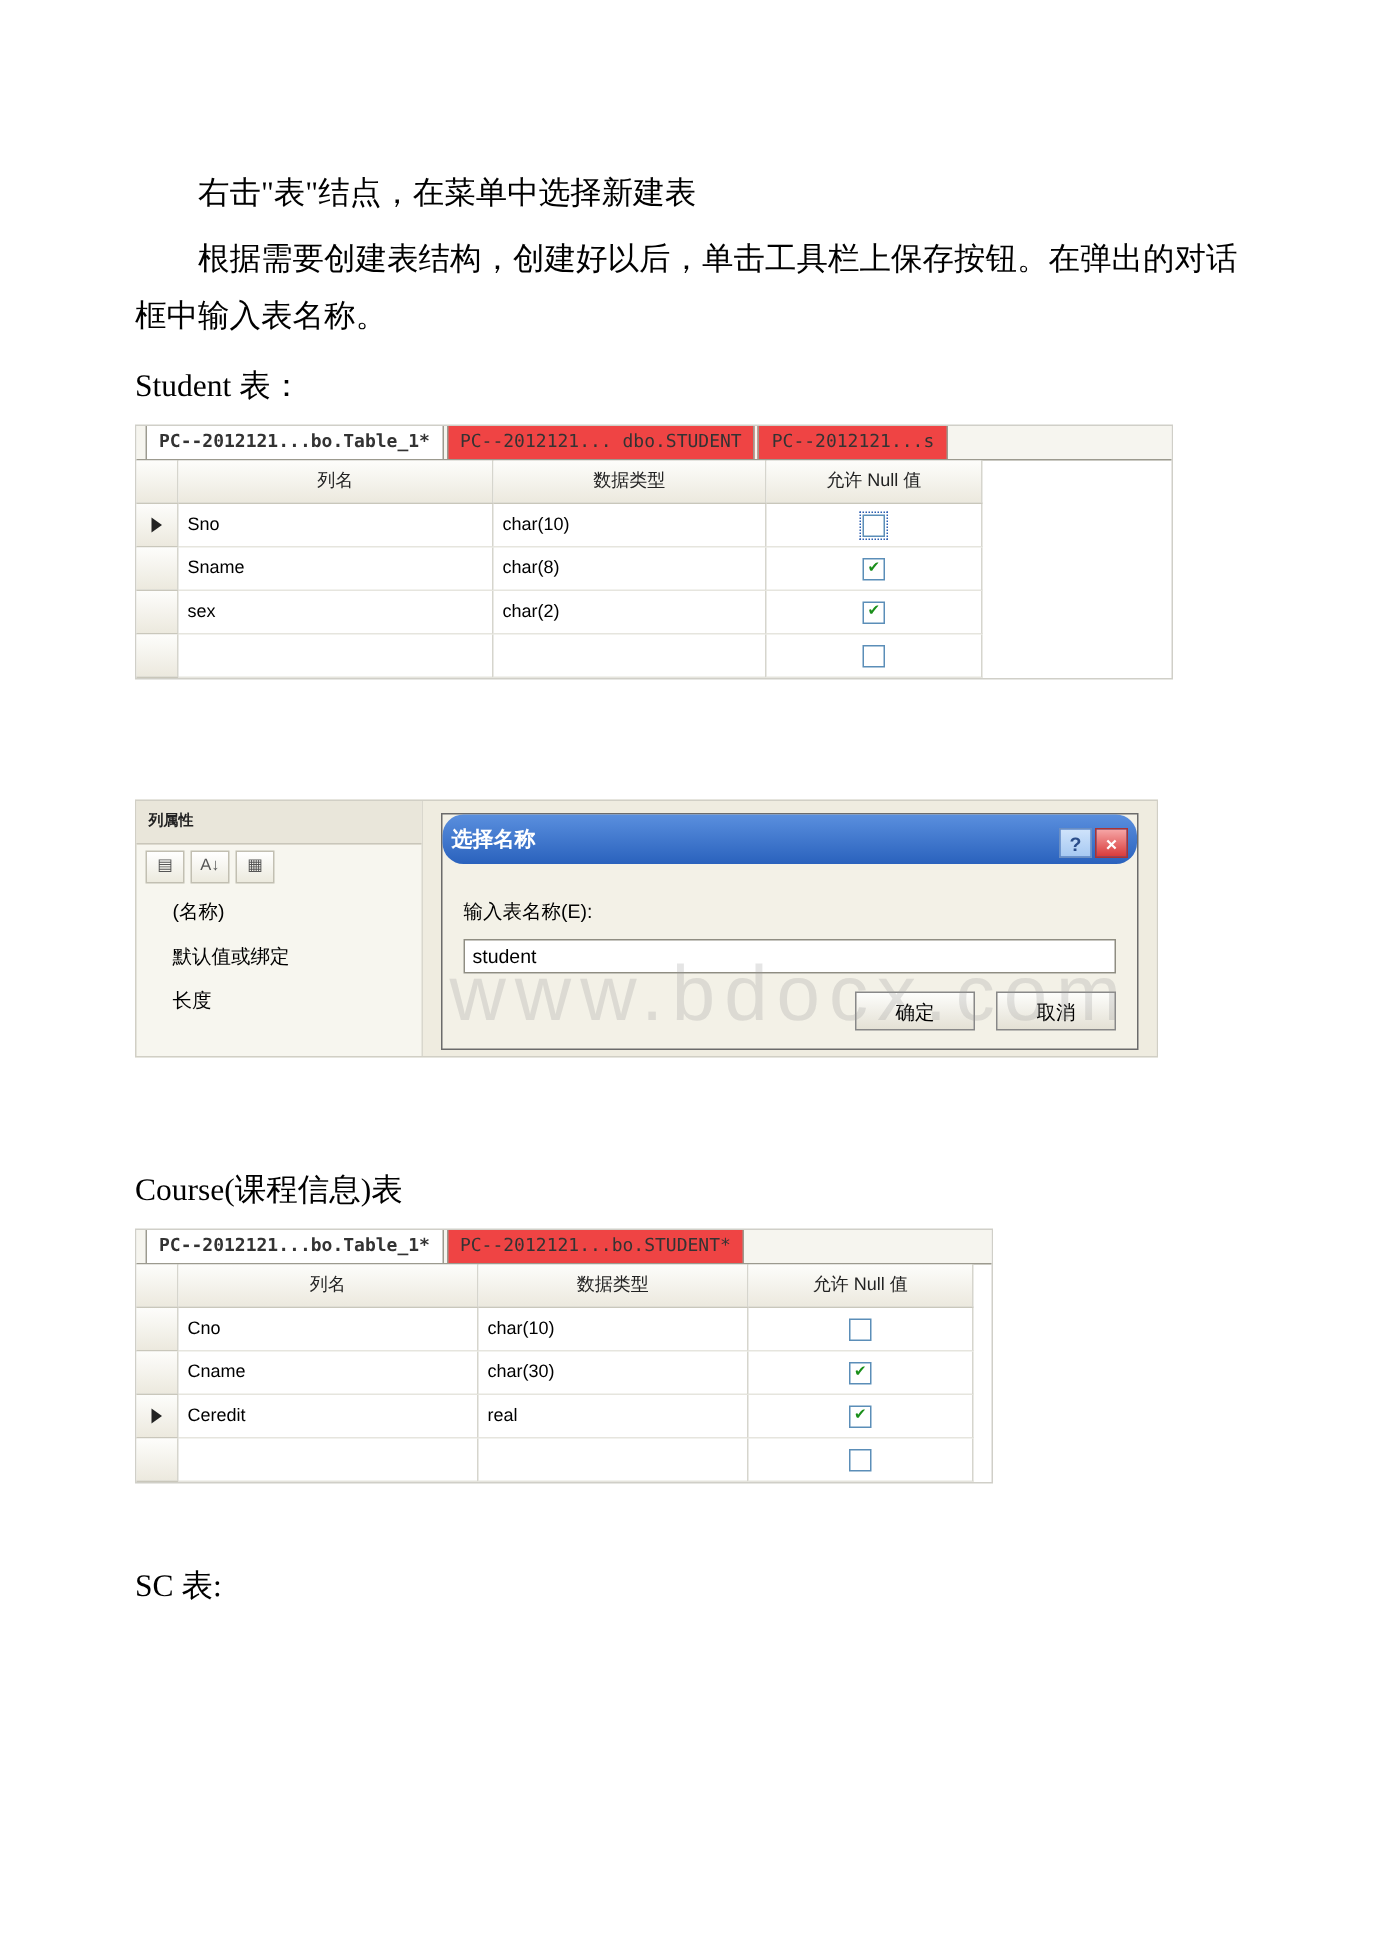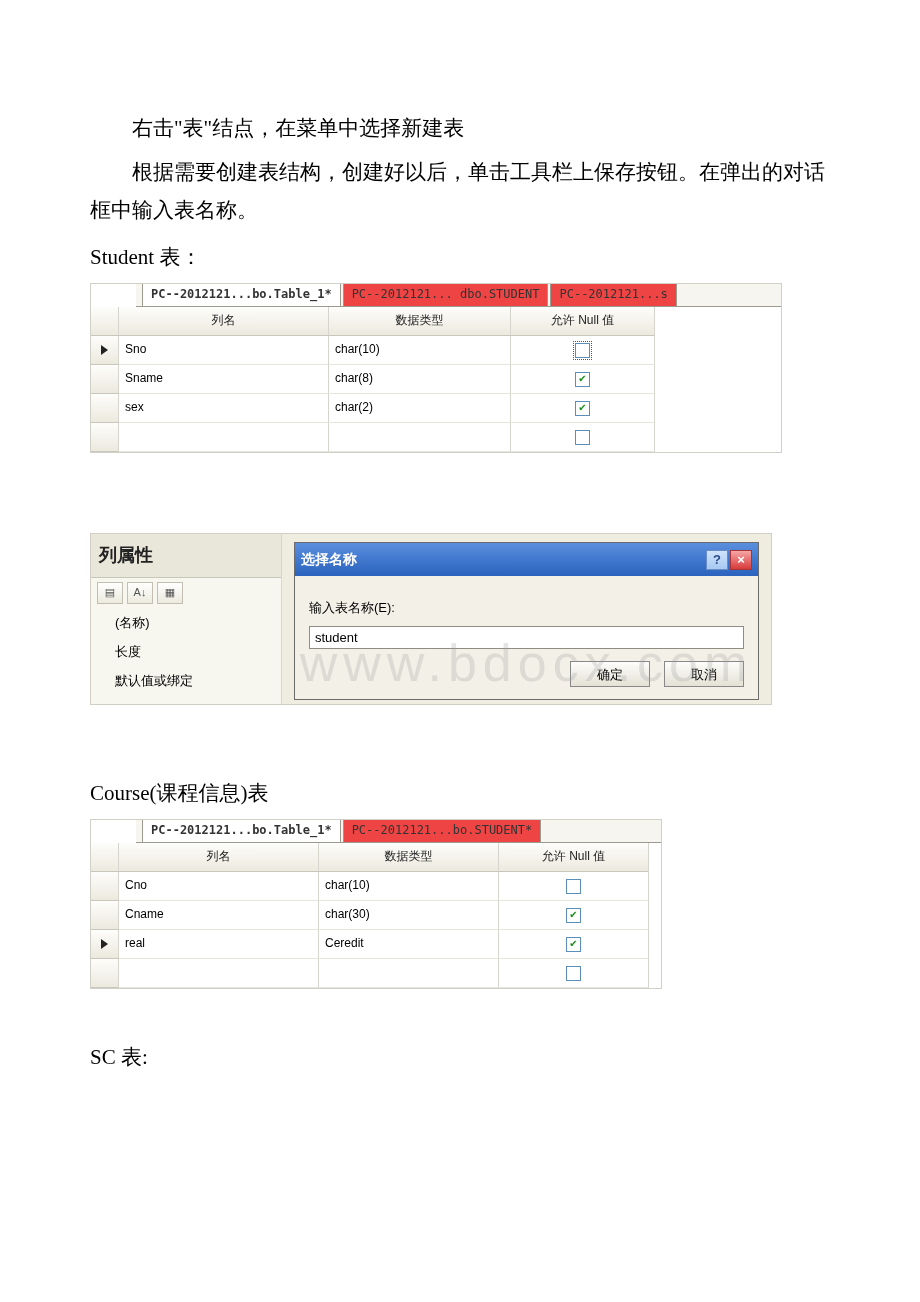--- a/index.html
+++ b/index.html
@@ -46,21 +46,20 @@
   .tab-strip {
     display: flex;
     align-items: flex-end;
     background: #f6f5ef;
     height: 22px;
     border-bottom: 1px solid #9c9a8f;
     padding-left: 6px;
     gap: 2px;
     white-space: nowrap;
     overflow: hidden;
-    margin-left: 45px;
   }
   .tab {
     border: 1px solid #9c9a8f;
     border-bottom: none;
     background: #ef4444;
     padding: 2px 8px 2px 8px;
     font-family: "SimSun", monospace;
     font-size: 12px;
     color: #333;
     position: relative;
@@ -140,21 +139,21 @@
   .prop-pane {
     width: 190px;
     border-right: 1px solid #d9d7cd;
   }
   .prop-title {
     background: #e9e6da;
     border-bottom: 1px solid #c9c6ba;
     padding: 5px 8px;
     font-weight: bold;
     font-family: "SimSun", sans-serif;
-    font-size: 18px;
+    font-size: 10px;
     color: #222;
   }
   .prop-toolbar {
     display: flex;
     gap: 4px;
     padding: 4px 6px;
   }
   .pt-btn {
     width: 24px; height: 20px;
     border: 1px solid #c2bfb2;
@@ -184,28 +183,29 @@
     position: relative;
     background: #efece0;
     overflow: hidden;
   }
   .dlg-box {
     border: 1px solid #6b6b6b;
     background: #f3f1e7;
   }
   .dlg-title {
     display: flex;
-    align-items: center;
+    align-items: flex-end;
     justify-content: space-between;
     background: linear-gradient(#5a8fde, #2a62bd);
     color: #fff;
     padding: 4px 6px;
     font-weight: bold;
     font-family: "SimSun", sans-serif;
     font-size: 14px;
+    border-radius: 14px;
   }
   .dlg-title-controls { display:flex; gap:2px; }
   .dlg-ctrl {
     width: 20px; height: 18px;
     background: linear-gradient(#f6a6a6,#d83a3a);
     border: 1px solid #a33;
     color:#fff; font-weight:bold; font-size:13px;
     display:flex; align-items:center; justify-content:center;
   }
   .dlg-help {
@@ -291,22 +291,22 @@
     <div class="dialog-fig">
       <div class="prop-pane">
         <div class="prop-title">列属性</div>
         <div class="prop-toolbar">
           <div class="pt-btn">▤</div>
           <div class="pt-btn">A↓</div>
           <div class="pt-btn">▦</div>
         </div>
         <div class="prop-tree">
           <div class="tree-item">(名称)</div>
+          <div class="tree-item">默认值或绑定</div>
           <div class="tree-item">长度</div>
-          <div class="tree-item">默认值或绑定</div>
         </div>
       </div>
       <div class="dlg-area">
         <div class="dlg-box">
           <div class="dlg-title">
             <span>选择名称</span>
             <div class="dlg-title-controls">
               <div class="dlg-ctrl dlg-help">?</div>
               <div class="dlg-ctrl">×</div>
             </div>
@@ -346,22 +346,22 @@
           </div>
           <div class="gc rowhdr"></div>
           <div class="gc">Cname</div>
           <div class="gc">char(30)</div>
           <div class="gc null-cell">
             <div class="chk checked"></div>
           </div>
           <div class="gc rowhdr">
             <div class="row-indicator"></div>
           </div>
+          <div class="gc">Ceredit</div>
           <div class="gc">real</div>
-          <div class="gc">Ceredit</div>
           <div class="gc null-cell">
             <div class="chk checked"></div>
           </div>
           <div class="gc rowhdr"></div>
           <div class="gc"></div>
           <div class="gc"></div>
           <div class="gc null-cell">
             <div class="chk"></div>
           </div>
         </div>

